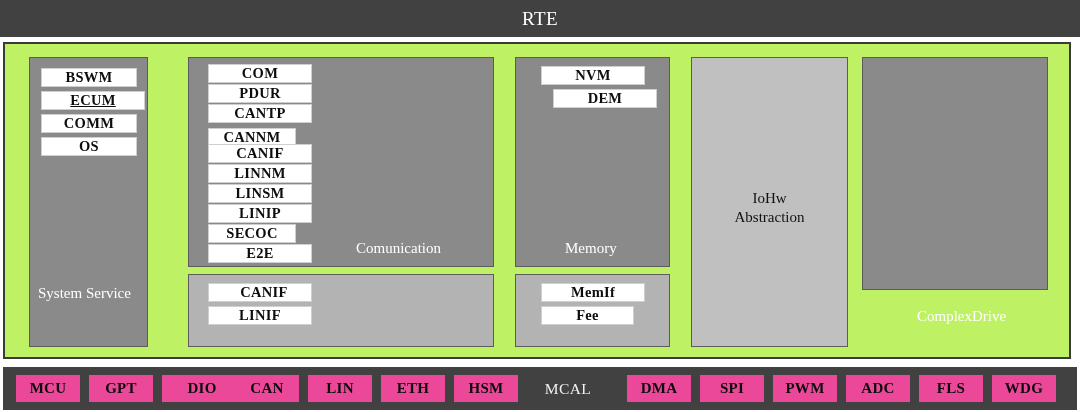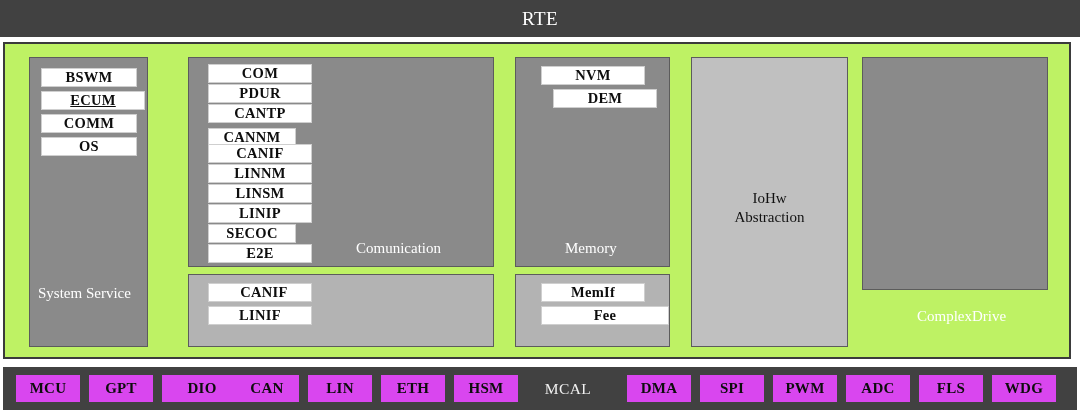--- a/index.html
+++ b/index.html
@@ -99,21 +99,21 @@
   }
   #mcal-bar .mcal-slot {
     position: absolute;
     top: 8px;
     height: 27px;
     display: flex;
     align-items: center;
     justify-content: center;
   }
   #mcal-bar .mcal-chip {
-    background: #d946ef;
+    background: #ec4899;
     color: #0d0d0d;
     font-size: 15px;
     font-weight: bold;
     width: 100%;
     height: 100%;
     display: flex;
     align-items: center;
     justify-content: center;
     letter-spacing: 0.3px;
   }
@@ -161,21 +161,21 @@
   </div>
 
   <div class="block dark" id="col-memory">
     <div class="chip" style="left:25px; top:8px; width:104px;">NVM</div>
     <div class="chip" style="left:25px; top:31px; width:104px;margin-left:12px;">DEM</div>
     <div class="caption" style="left:49px; top:182px;">Memory</div>
   </div>
 
   <div class="block light" id="box-mem-interface">
     <div class="chip" style="left:25px; top:8px; width:104px;">MemIf</div>
-    <div class="chip" style="left:25px; top:31px; width:128px;">Fee</div>
+    <div class="chip" style="left:25px; top:31px; width:93px;">Fee</div>
   </div>
 
   <div class="block pale" id="col-iohw">
     <div class="caption centered dark-text" style="left:0; top:131px; width:100%;">IoHw</div>
     <div class="caption centered dark-text" style="left:0; top:150px; width:100%;">Abstraction</div>
   </div>
 
   <div class="block dark" id="col-complexdrive">
     <div class="caption" style="left:54px; top:250px;">ComplexDrive</div>
   </div>

